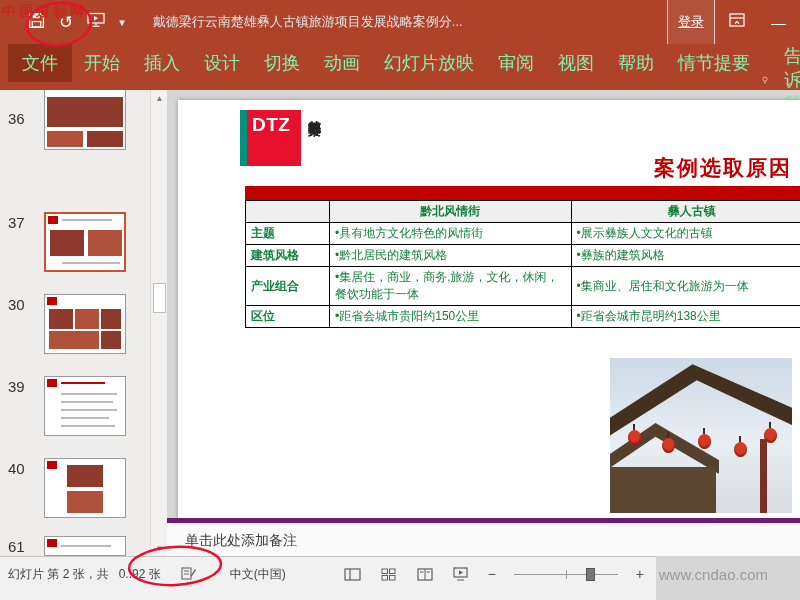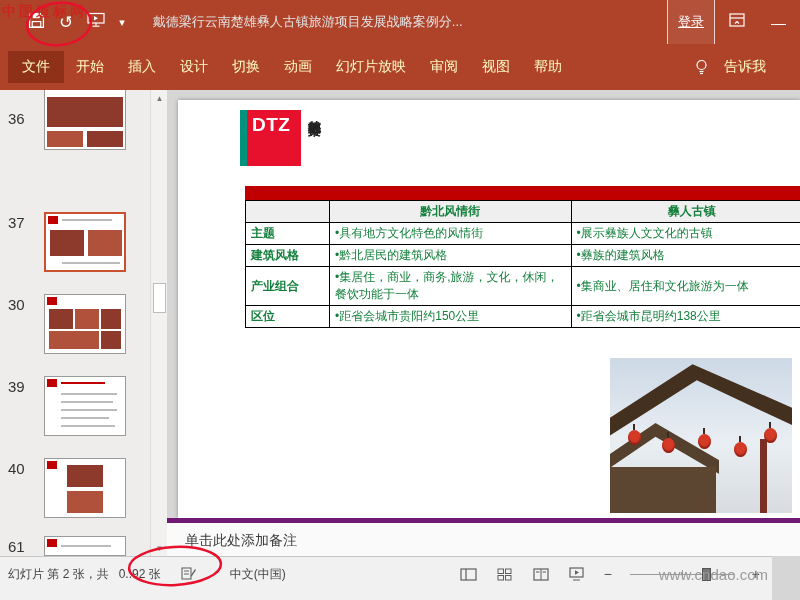--- a/index.html
+++ b/index.html
@@ -14,21 +14,21 @@
   .win-title { flex:1; margin-left:28px; font-size:13px; white-space:nowrap; overflow:hidden;
                text-overflow:ellipsis; color:#e5e5e5; }
   .login-btn { border:1px solid rgba(255,255,255,.75); background:rgba(255,255,255,.08);
                color:#fff; font-size:13px; padding:13px 10px; margin-right:14px;
                text-decoration:underline; cursor:pointer; }
   .win-controls { display:flex; align-items:center; gap:26px; margin-right:14px; }
   .win-controls .glyph { font-size:15px; color:#fff; }
 
   
   .ribbon { position:absolute; left:0; top:44px; width:800px; height:46px; background:#AE432A;
-            display:flex; align-items:center; color:#fef9c3; font-size:14px; }
+            display:flex; align-items:flex-start; color:#86efac; font-size:18px; }
   .tab { padding:7px 12px; white-space:nowrap; cursor:pointer; }
   .tab.file { background:#8F3119; margin-left:8px; padding:7px 14px; }
   .tellme { display:flex; align-items:center; gap:16px; margin-left:auto; margin-right:34px; cursor:pointer; }
 
   
   .thumb-pane { position:absolute; left:0; top:90px; width:150px; height:466px; background:#EFEDEC; overflow:hidden; }
   .thumb-item { position:absolute; left:0; width:150px; }
   .thumb-num { position:absolute; left:8px; top:2px; width:26px; text-align:left;
                font-size:15px; color:#333; }
   .thumb-box { position:absolute; left:44px; top:0; width:82px; height:60px; background:#fff;
@@ -83,21 +83,21 @@
   .lantern::before { content:""; position:absolute; left:5px; top:-6px; width:2px; height:6px; background:#3a2a20; }
   .struct { position:absolute; left:0; bottom:0; width:58%; height:30%; background:#5c4632; }
   .pillar { position:absolute; right:14%; bottom:0; width:7px; height:48%; background:#7a3024; }
 
   
   .notes { position:absolute; left:167px; top:518px; width:633px; height:38px; background:#FAFAFA;
            border-top:5px solid #701a75; }
   .notes-text { padding:9px 0 0 18px; font-size:14px; color:#3c3c3c; }
 
   
-  .statusbar { position:absolute; left:0; top:556px; width:772px; height:44px; background:#F1F1F1;
+  .statusbar { position:absolute; left:0; top:556px; width:656px; height:44px; background:#F1F1F1;
                border-top:1px solid #C6C6C6; display:flex; align-items:flex-start; padding:9px 6px 0 8px;
                font-size:12px; color:#444; }
   .sb-left { display:flex; align-items:center; gap:8px; white-space:nowrap; }
   .circled { position:relative; padding:0 2px; }
   .sb-lang { margin-left:26px;text-align:center; }
   .sb-right { margin-left:auto; display:flex; align-items:center; gap:18px; padding-right:6px; }
   .view-ic { width:18px; height:14px; display:inline-flex; align-items:center; justify-content:center; cursor:pointer; }
   .zoom-glyph { font-size:14px; color:#555; cursor:pointer; }
   .zoom-slider { position:relative; width:104px; height:16px; cursor:pointer; }
   .zoom-track { position:absolute; left:0; top:8px; width:104px; height:1px; background:#9a9a9a; }
@@ -155,20 +155,21 @@
     <span class="tab file">文件</span>
     <span class="tab">开始</span>
     <span class="tab">插入</span>
     <span class="tab">设计</span>
     <span class="tab">切换</span>
     <span class="tab">动画</span>
     <span class="tab">幻灯片放映</span>
     <span class="tab">审阅</span>
     <span class="tab">视图</span>
     <span class="tab">帮助</span>
+    <span class="tab">情节提要</span>
     <span class="tellme">
       <svg width="13" height="16" viewBox="0 0 13 16">
         <circle cx="6.5" cy="6" r="4.5" fill="none" stroke="#fff" stroke-width="1.2"></circle>
         <line x1="4.5" y1="12.5" x2="8.5" y2="12.5" stroke="#fff" stroke-width="1.2"></line>
         <line x1="5" y1="14.5" x2="8" y2="14.5" stroke="#fff" stroke-width="1.2"></line>
       </svg>
       <span>告诉我</span>
     </span>
   </div>
 
@@ -244,20 +245,21 @@
   </div>
 
   <div class="slide">
 
     <div class="logo">
       <div class="logo-green"></div>
       <div class="logo-red">DTZ</div>
       <div class="logo-cn">戴德梁行</div>
     </div>
 
+    <div class="slide-title">案例选取原因</div>
     <div class="red-band"></div>
 
     <table class="cmp-table">
       <tbody>
           <tr>
         <th class="lbl"></th>
         <th>黔北风情街</th>
         <th>彝人古镇</th>
       </tr>
       <tr>

